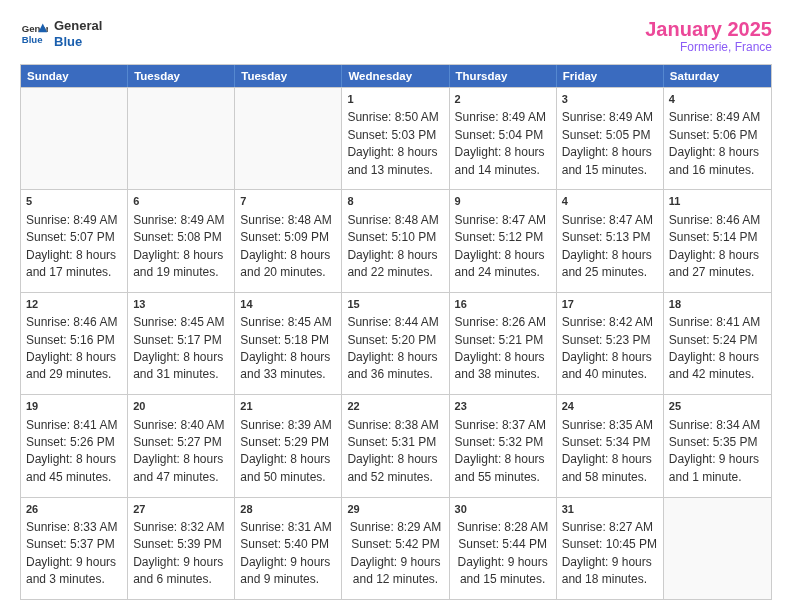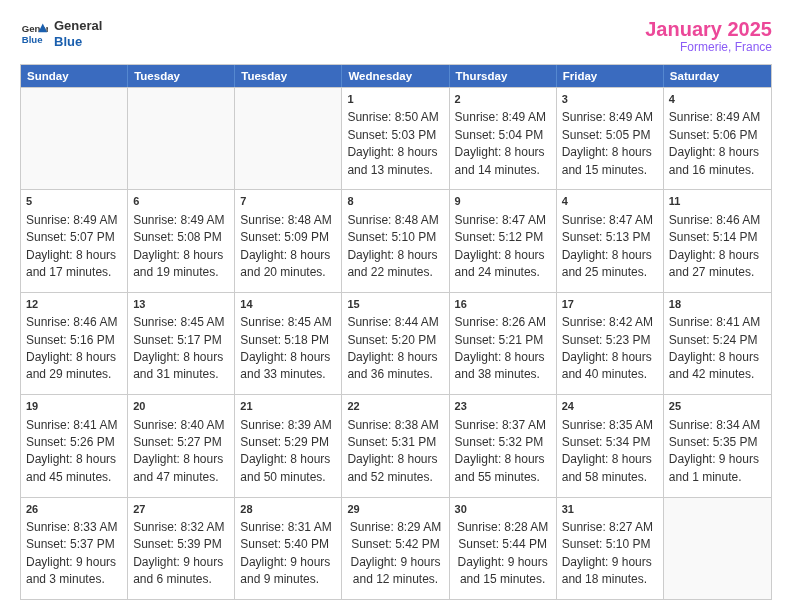--- a/index.html
+++ b/index.html
@@ -350,21 +350,21 @@
           <div class="cal-cell">
             <span class="day-num">30</span>
             <div class="cell-text" style="white-space: pre-line; text-align: center;">Sunrise: 8:28 AM
 Sunset: 5:44 PM
 Daylight: 9 hours
 and 15 minutes.</div>
           </div>
           <div class="cal-cell">
             <span class="day-num">31</span>
             <div class="cell-text" style="white-space: pre-line;">Sunrise: 8:27 AM
-Sunset: 5:10 PM
+Sunset: 10:45 PM
 Daylight: 9 hours
 and 18 minutes.</div>
           </div>
           <div class="cal-cell empty"></div>
         </div>
       </div>
   </div>
 </div>
 
 </body></html>

